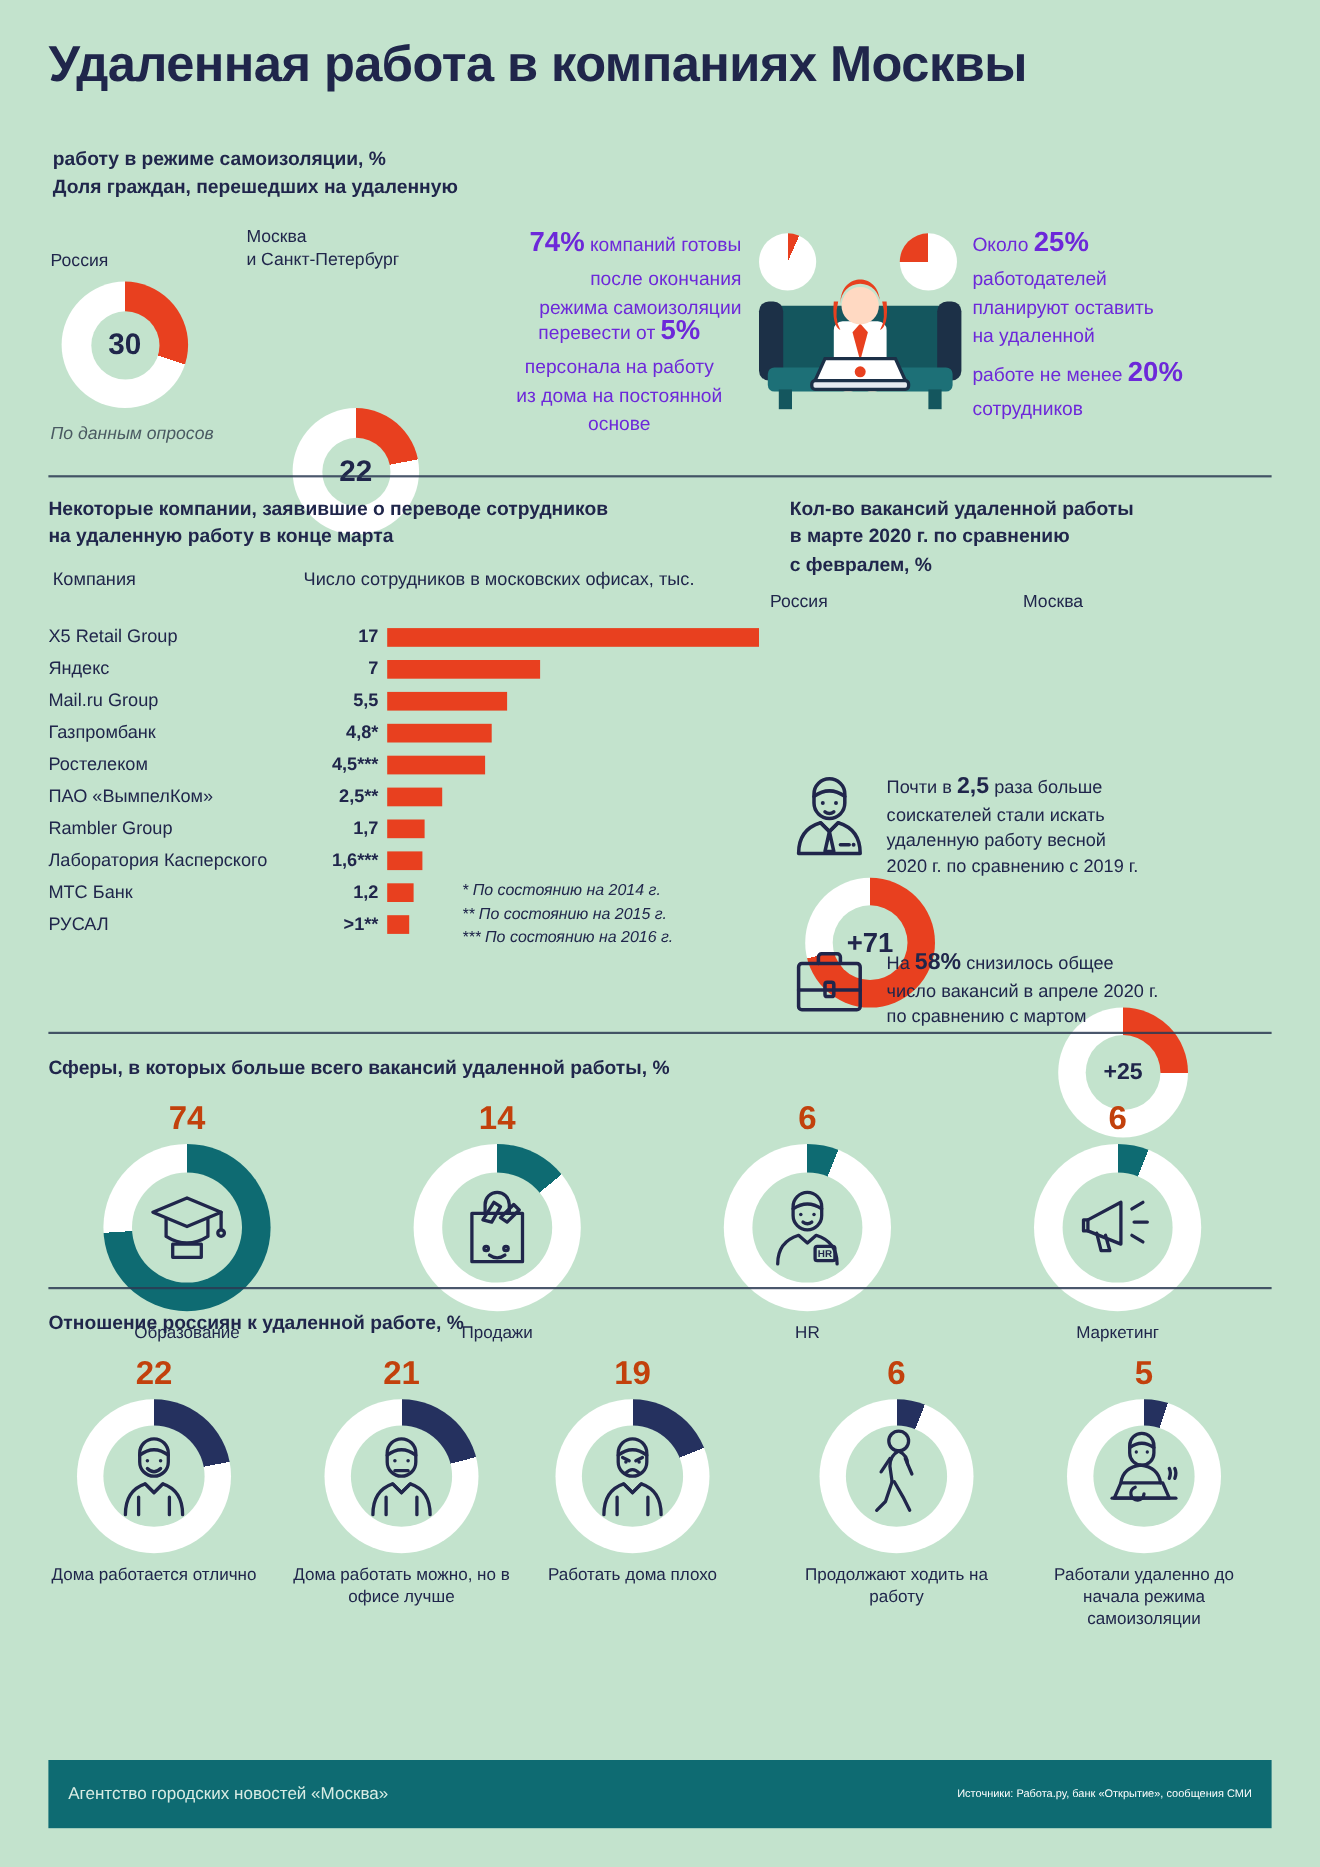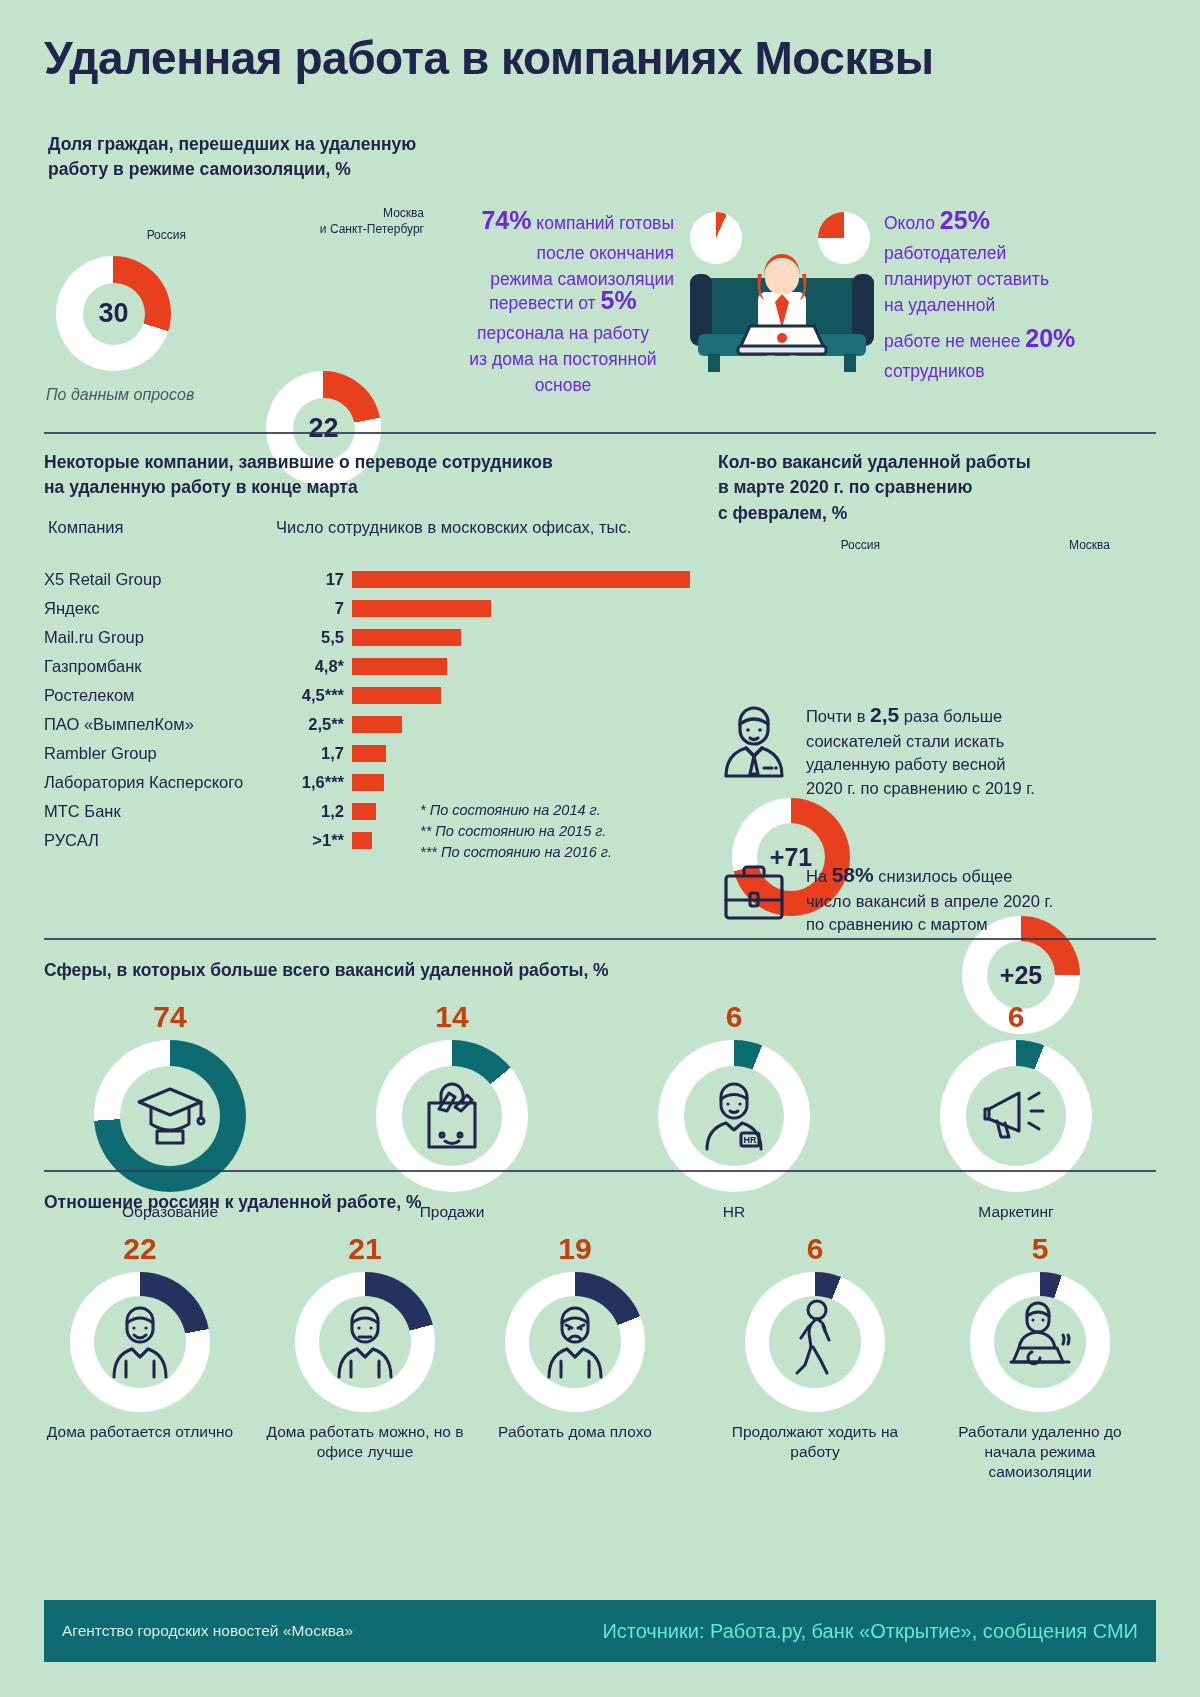--- a/index.html
+++ b/index.html
@@ -30,21 +30,21 @@
   
   .donut{position:relative;border-radius:50%;}
   .donut .hole{
     position:absolute;border-radius:50%;background:#c3e3cd;
     left:50%;top:50%;transform:translate(-50%,-50%);
     display:flex;align-items:center;justify-content:center;
   }
   .donut .hole span{font-weight:bold;color:#20264b;}
 
   
-  .b1-label{position:absolute;text-align:right;font-size:12px;color:#20264b;line-height:1.3;}
+  .b1-label{position:absolute;text-align:left;font-size:16px;color:#20264b;line-height:1.3;}
   .note-italic{position:absolute;font-style:italic;font-size:16px;color:#4a5a62;}
 
   .bigtext{position:absolute;font-size:17.5px;line-height:1.5;color:#6d28d9;}
   .bigtext b{font-size:25px;font-weight:bold;}
 
   
   .pie{position:absolute;border-radius:50%;}
 
   
   .illu{position:absolute;}
@@ -70,32 +70,32 @@
   .ringnum{font-size:30px;font-weight:bold;color:#c2410c;margin-bottom:6px;}
   .ringlabel{font-size:15.5px;color:#20264b;line-height:1.28;margin-top:10px;}
   .ringwrap{position:relative;margin:0 auto;}
 
   
   .footer{
     position:absolute;left:44px;top:1600px;width:1112px;height:62px;
     background:#0e6b72;display:flex;align-items:center;
   }
   .footer .fl{position:absolute;left:18px;font-size:15.5px;color:#d8ece4;}
-  .footer .fr{position:absolute;right:18px;font-size:20px;color:#5eead4;}
+  .footer .fr{position:absolute;right:18px;font-size:10px;color:#ffffff;}
 </style>
 </head>
 <body>
 
 <div class="page">
 
   <div class="title">Удаленная работа в компаниях Москвы</div>
 
   <div style="position:absolute;left:48px;top:132px;width:430px;" class="sec-head">
+    <div>работу в режиме самоизоляции, %</div>
     <div>Доля граждан, перешедших на удаленную</div>
-    <div>работу в режиме самоизоляции, %</div>
   </div>
 
   <div class="b1-label" style="left:46px;top:228px;width:140px;">Россия</div>
   <div class="donut" style="left:56px;top:256px;width:115px;height:115px;
               background:conic-gradient(#e8401f 0deg 108deg, #ffffff 108deg 360deg);">
     <div class="hole" style="width:62px;height:62px;">
       <span style="font-size:27px;">30</span>
     </div>
   </div>
 
@@ -269,21 +269,21 @@
               background:conic-gradient(#e8401f 0deg 256deg, #ffffff 256deg 360deg);">
     <div class="hole" style="width:68px;height:68px;">
       <span style="font-size:25px;">+71</span>
     </div>
   </div>
 
   <div class="b1-label" style="left:930px;top:538px;width:180px;">Москва</div>
   <div class="donut" style="left:962px;top:568px;width:118px;height:118px;
               background:conic-gradient(#e8401f 0deg 90deg, #ffffff 90deg 360deg);">
     <div class="hole" style="width:68px;height:68px;">
-      <span style="font-size:25px;">+25</span>
+      <span style="font-size:21px;">+25</span>
     </div>
   </div>
 
   <div class="iconrow" style="left:718px;top:700px;width:440px;">
     <div style="flex:0 0 72px;">
       <svg width="72" height="80" viewBox="0 0 72 80" fill="none" stroke="#20264b" stroke-width="3.2" stroke-linecap="round" stroke-linejoin="round">
         <path d="M22 22 a14 14 0 0 1 28 0 v8 a14 14 0 0 1 -28 0z"></path>
         <path d="M22 24 q14 -10 28 0"></path>
         <circle cx="30" cy="30" r="1.8" fill="#20264b" stroke="none"></circle>
         <circle cx="42" cy="30" r="1.8" fill="#20264b" stroke="none"></circle>

